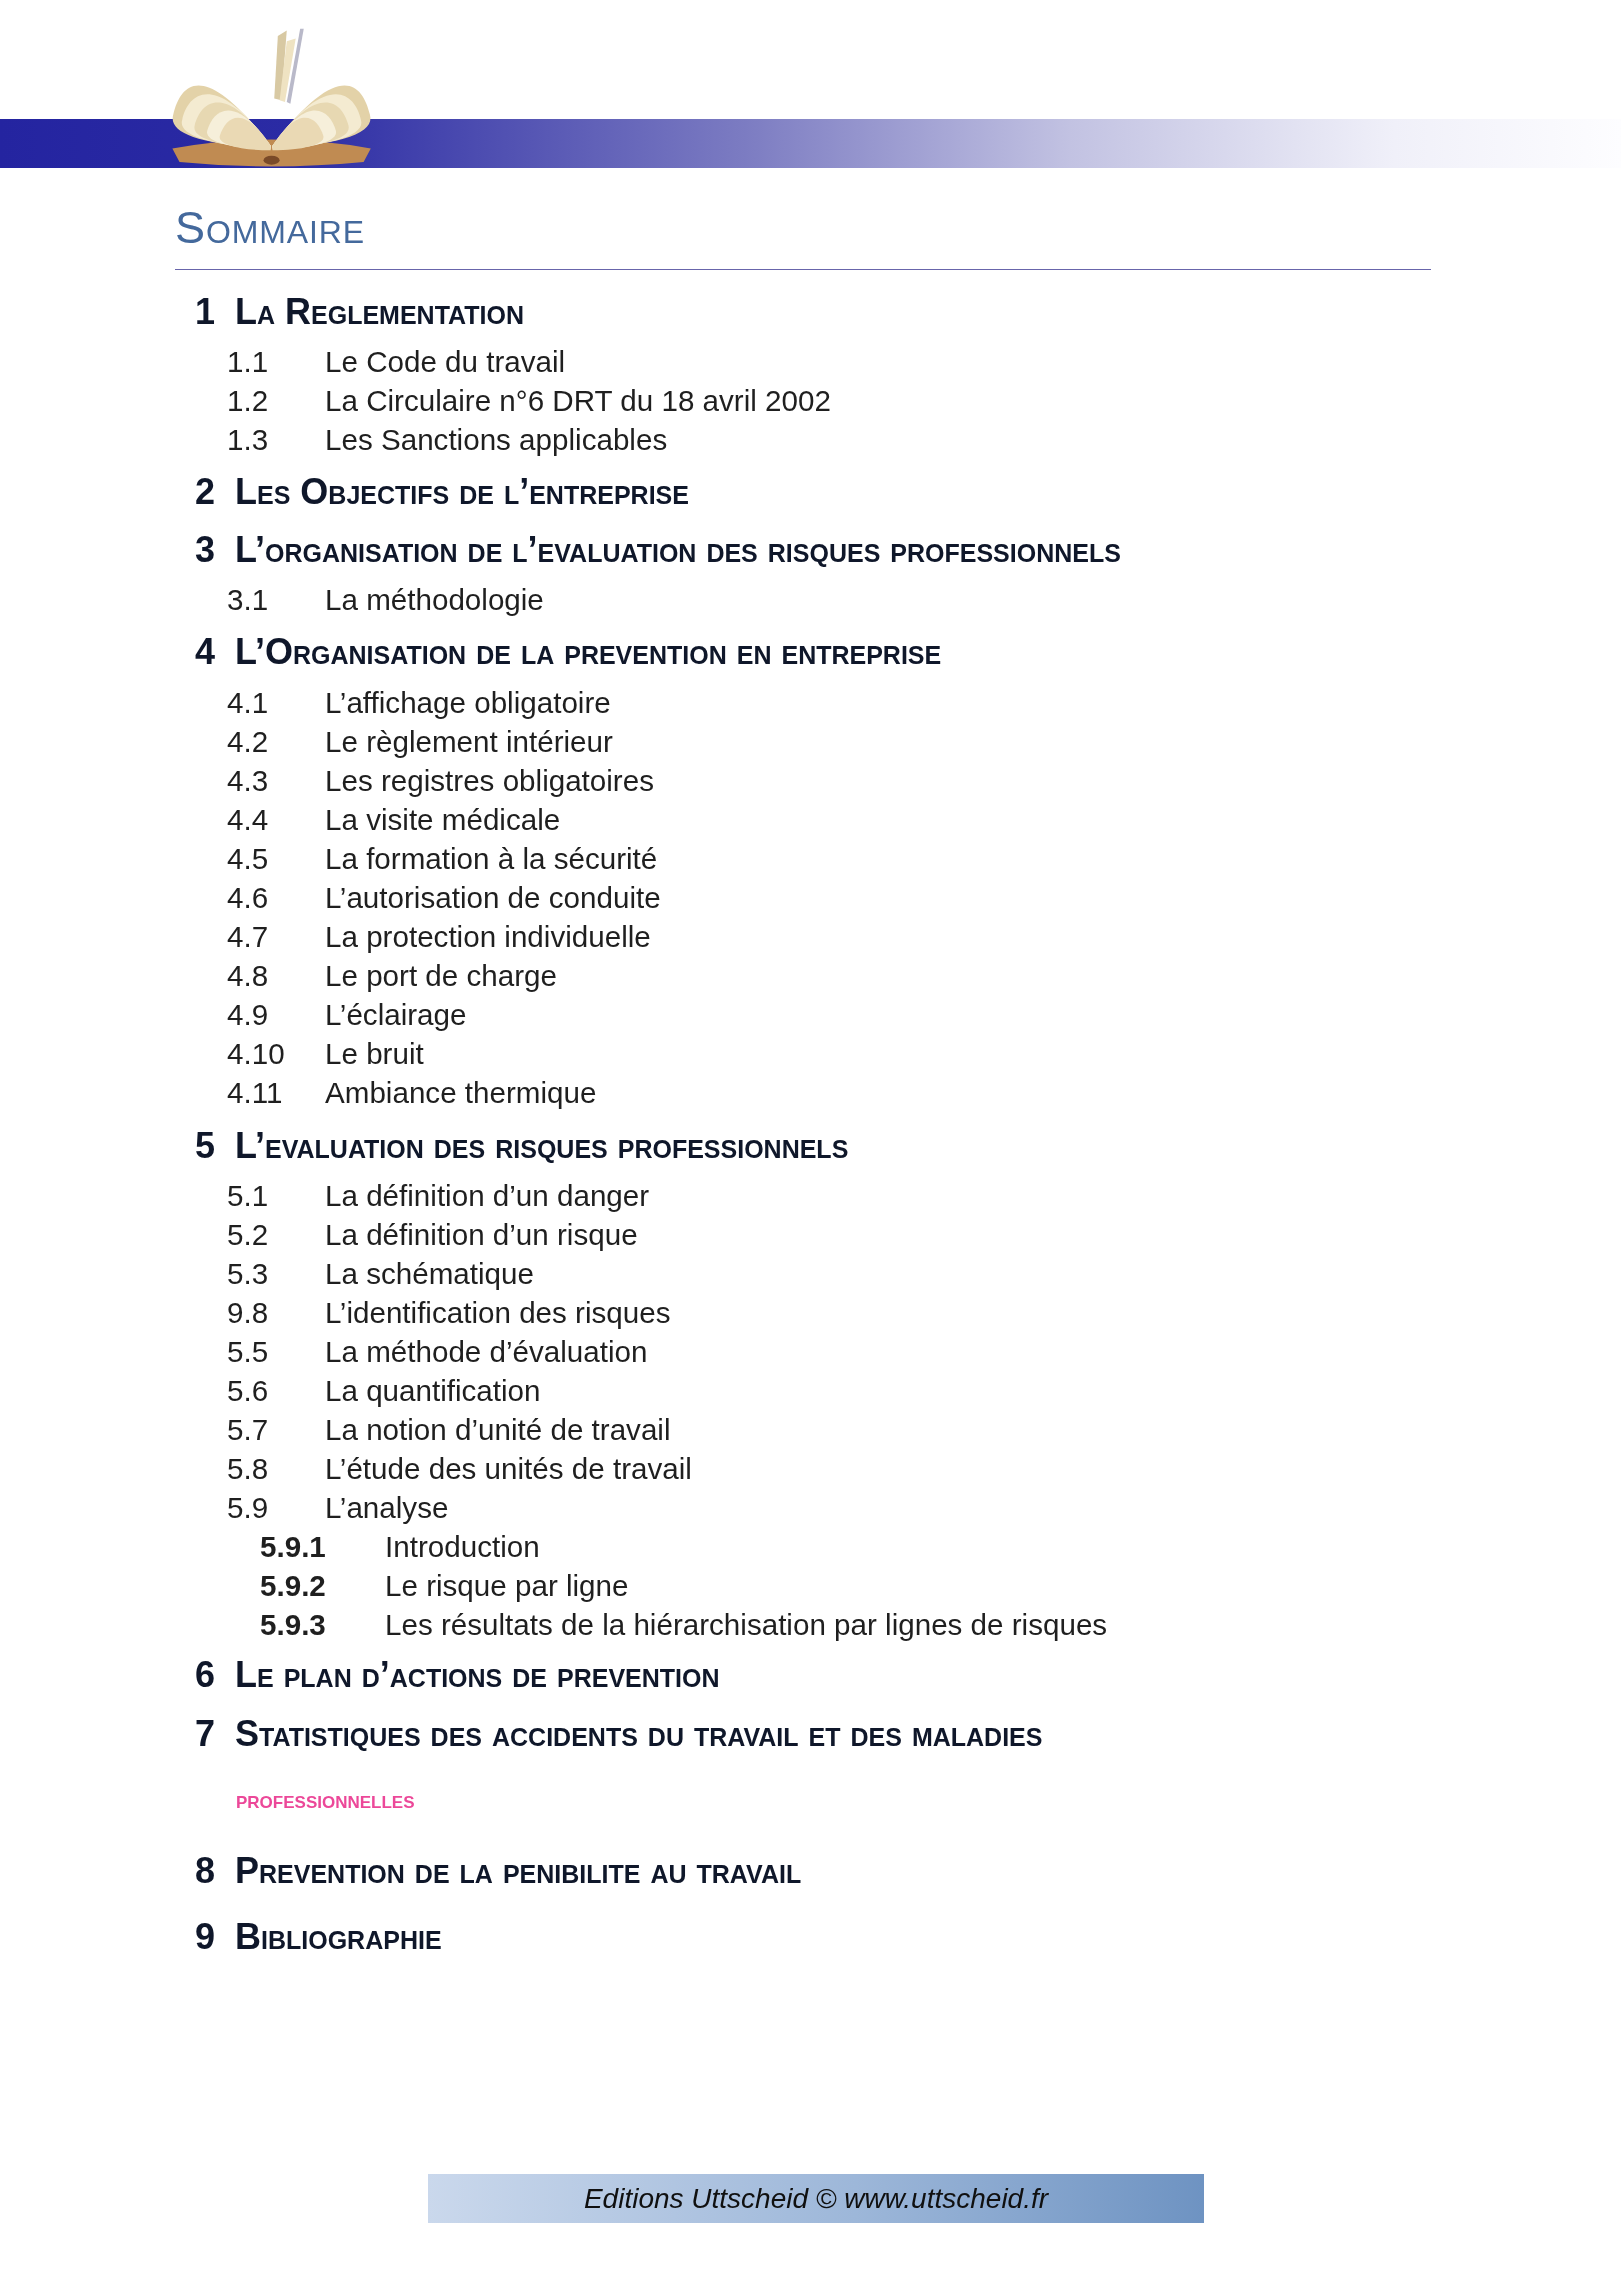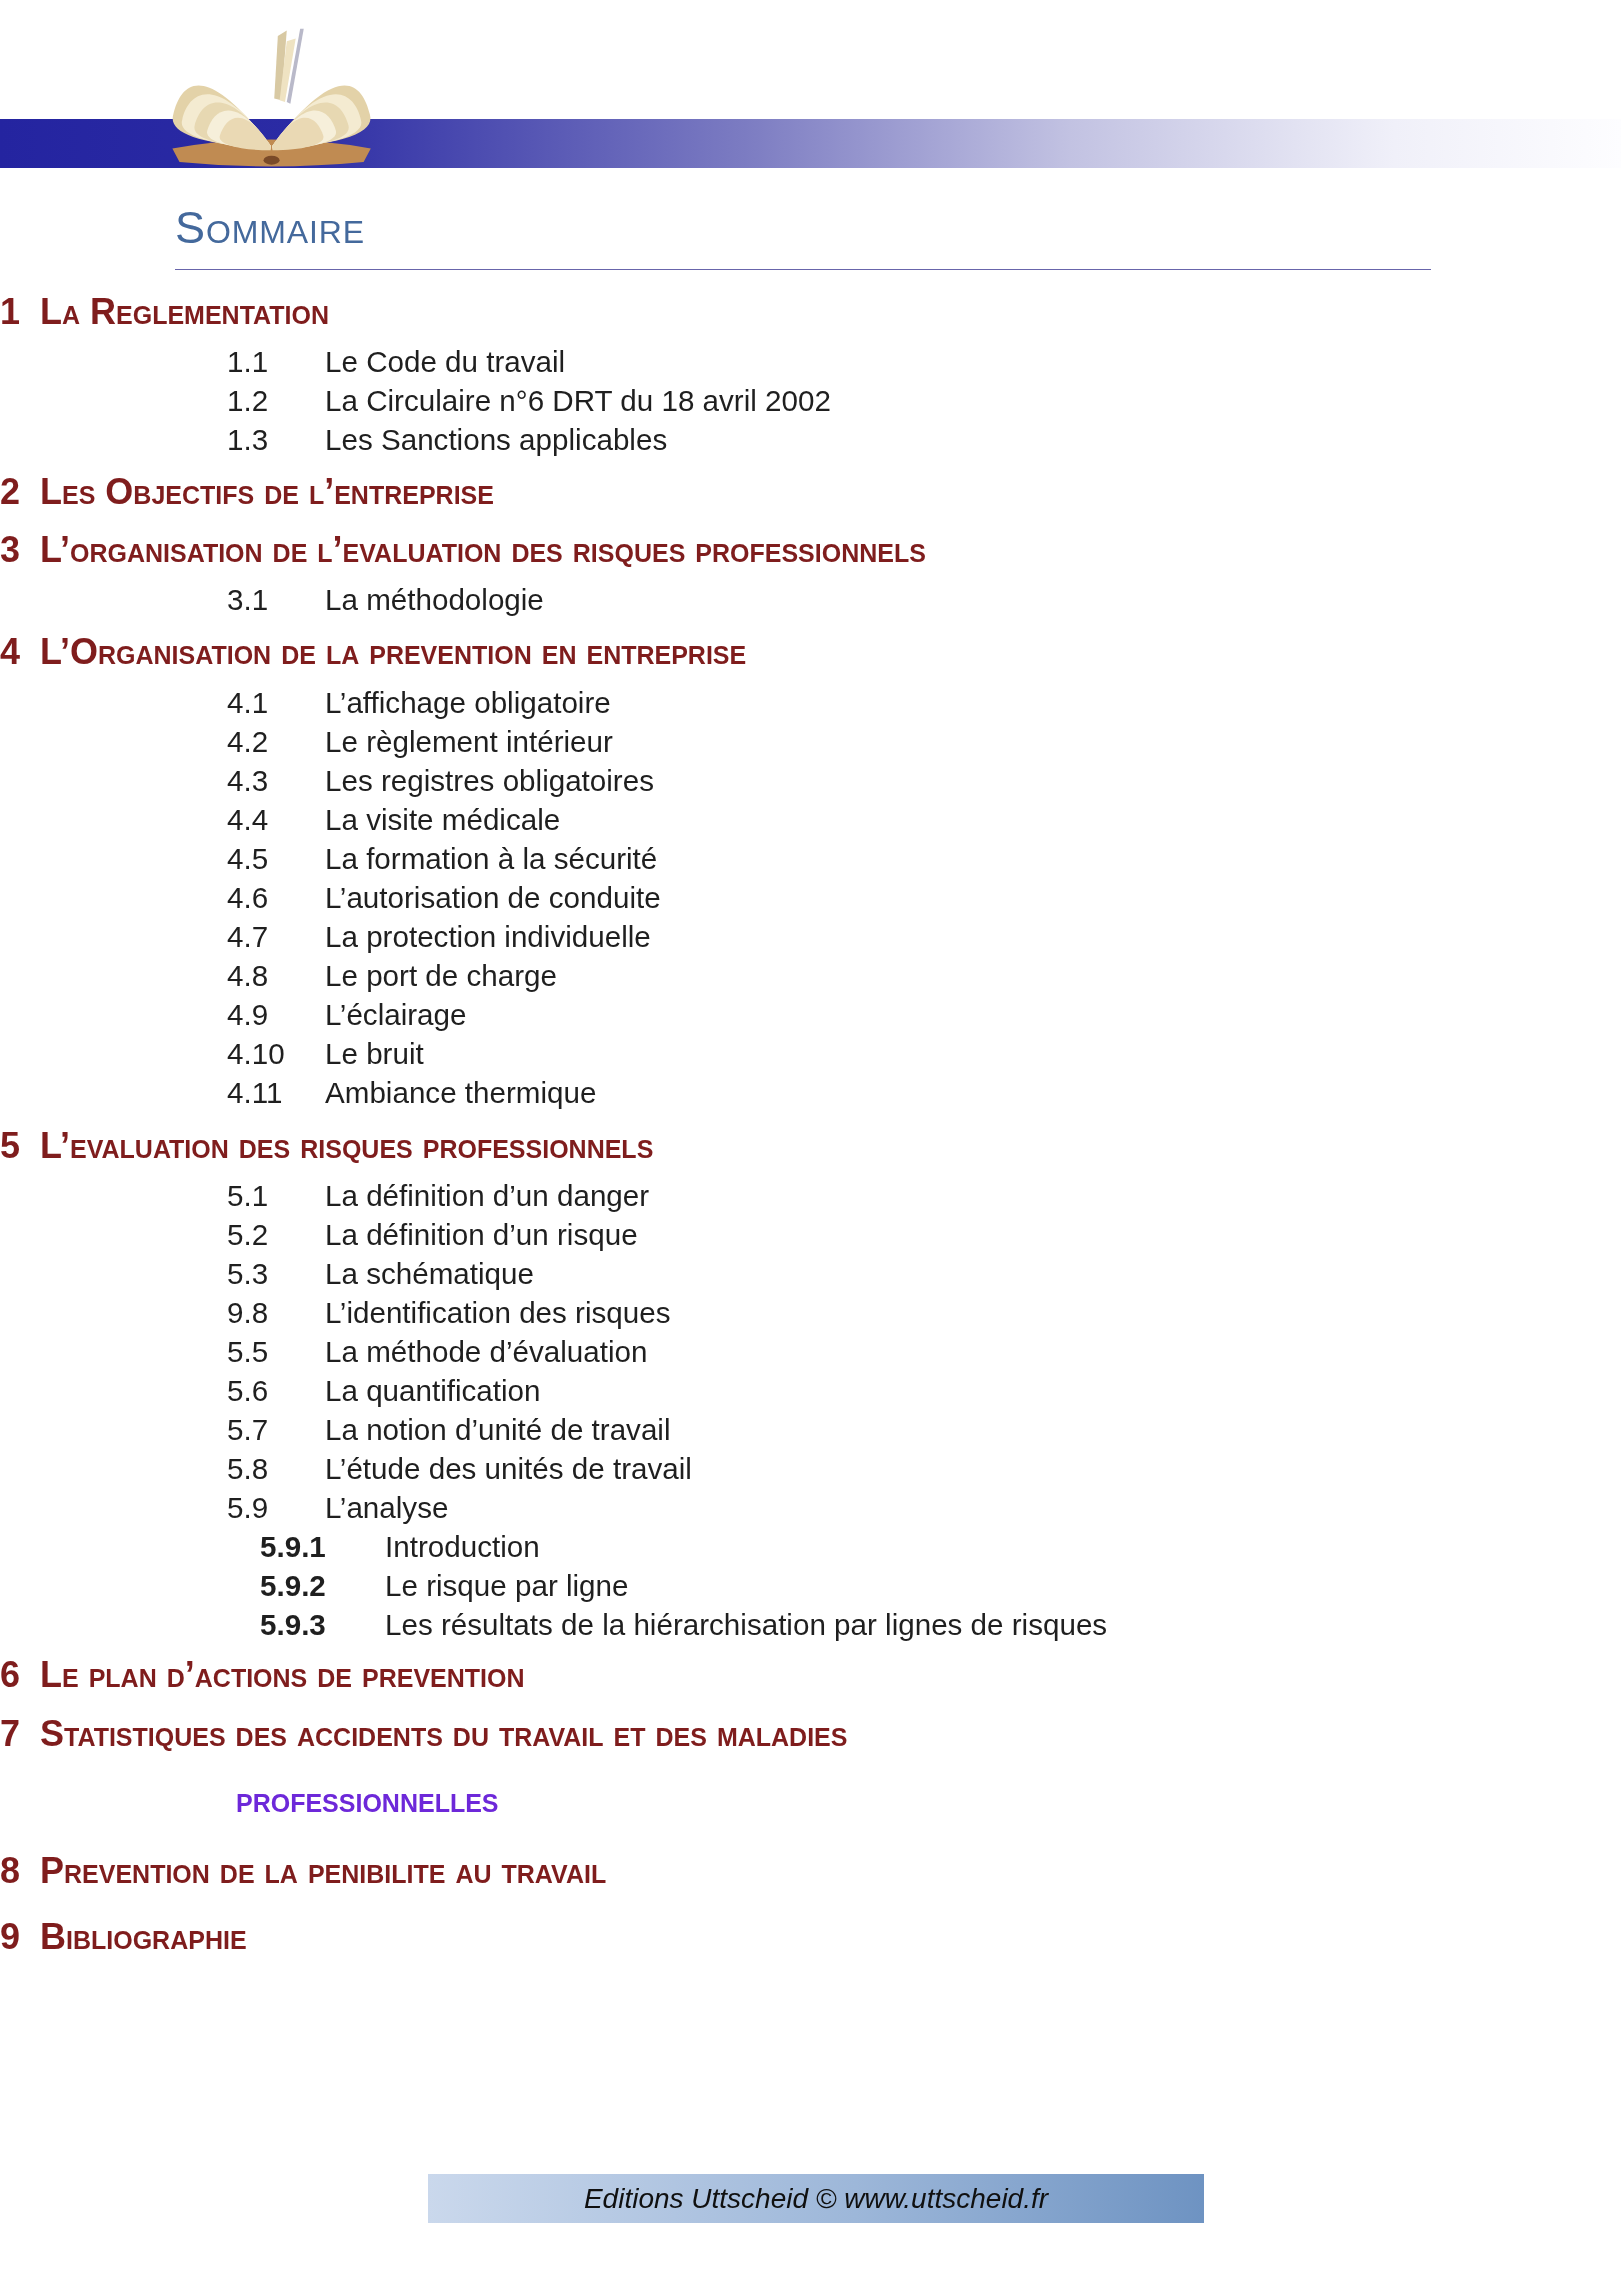--- a/index.html
+++ b/index.html
@@ -22,27 +22,27 @@
   .page-title{
     margin:199px 0 0 175px;
     font-size:45px;line-height:57px;color:#44699c;
     font-variant:small-caps;letter-spacing:0.9px;
   }
   .rule{
     margin:12.5px 0 0 175px;width:1256px;height:0;
     border-top:1.8px solid #6865ab;
   }
   .sec{
-    font-weight:bold;color:#7f1d1d;font-size:36px;line-height:47px;
-    margin-bottom:7.2px;white-space:nowrap;
+    font-weight:bold;color:#0f172a;font-size:36px;line-height:47px;
+    padding-left:195px;margin-bottom:7.2px;white-space:nowrap;
   }
   .sec .snum{display:inline-block;width:40px;}
   .sec .stitle{font-variant:small-caps;}
   .sec-line2{
-    font-weight:bold;color:#6d28d9;font-size:36px;line-height:47px;
+    font-weight:bold;color:#ec4899;font-size:24px;line-height:47px;
     padding-left:236px;margin-top:19px;margin-bottom:24px;
     font-variant:small-caps;
   }
   .m1{margin-top:18px}.m2{margin-top:9px}.m3{margin-top:11.6px}
   .m4{margin-top:9px}.m5{margin-top:9.9px}.m6{margin-top:7.2px}
   .m7{margin-top:12.5px}.m8{margin-top:8px}.m9{margin-top:19px}
   .sub{
     font-size:29.6px;line-height:39px;color:#1f1f1f;
     padding-left:227px;white-space:nowrap;
   }

